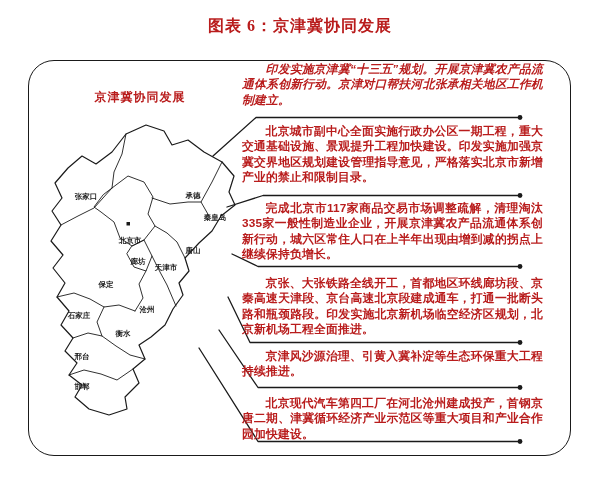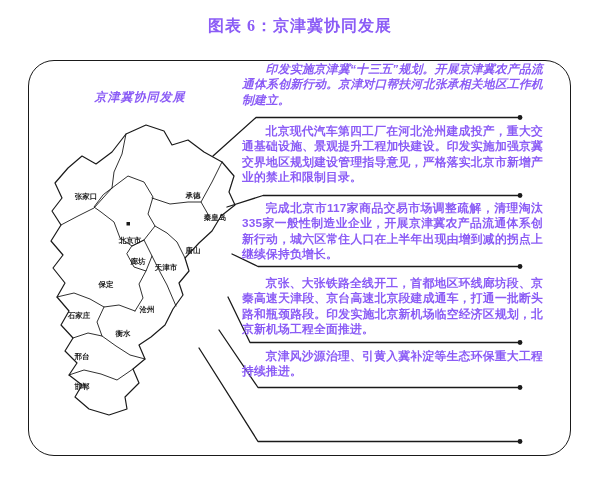--- a/index.html
+++ b/index.html
@@ -1,23 +1,23 @@
 <!DOCTYPE html>
 <html><head>
 <meta charset="utf-8">
 <style>
   html,body{margin:0;padding:0;background:#ffffff;}
   .page{position:relative;width:600px;height:479px;background:#ffffff;overflow:hidden;
-        font-family:"Liberation Sans",sans-serif;color:#8b5cf6;}
+        font-family:"Liberation Sans",sans-serif;color:#b91c1c;}
   .fig-title{position:absolute;top:16px;left:0;width:600px;text-align:center;
         font-family:"Liberation Serif",serif;font-size:16px;font-weight:bold;letter-spacing:1px;}
   .frame{position:absolute;left:28px;top:60px;width:541px;height:394px;
         border:1.5px solid #1a1a1a;border-radius:26px;background:#ffffff;}
   .map-title{position:absolute;left:70px;top:89px;width:140px;text-align:center;
-        font-size:12px;font-weight:bold;letter-spacing:1px;font-style:italic;}
+        font-size:12px;font-weight:bold;letter-spacing:1px;}
   .map-svg{position:absolute;left:38px;top:112px;width:200px;height:310px;}
   .connectors{position:absolute;left:0;top:0;width:600px;height:479px;pointer-events:none;}
   .callout{position:absolute;left:242px;width:301px;font-size:11.8px;line-height:15.4px;
         font-weight:bold;text-align:justify;text-indent:2em;letter-spacing:0.2px;}
   .c1{top:62px;font-style:italic;} .c2{top:124px;} .c3{top:201px;} .c4{top:276px;} .c5{top:349px;} .c6{top:396px;}
   .map-label{font-size:7.5px;font-weight:600;fill:#1a1a1a;}
 </style>
 </head>
 <body>
 
@@ -71,18 +71,19 @@
     <circle cx="520" cy="266.5" r="2.4" fill="#1a1a1a" stroke="none"></circle>
     <polyline points="228,297 250,342.5 520,342.5"></polyline>
     <circle cx="520" cy="342.5" r="2.4" fill="#1a1a1a" stroke="none"></circle>
     <polyline points="219,330 258,387.5 520,387.5"></polyline>
     <circle cx="520" cy="387.5" r="2.4" fill="#1a1a1a" stroke="none"></circle>
     <polyline points="199,348 258,441.5 520,441.5"></polyline>
     <circle cx="520" cy="441.5" r="2.4" fill="#1a1a1a" stroke="none"></circle>
   </svg>
 
   <div class="callout c1">印发实施京津冀“十三五”规划。开展京津冀农产品流通体系创新行动。京津对口帮扶河北张承相关地区工作机制建立。</div>
-  <div class="callout c2">北京现代汽车第四工厂在河北沧州建成投产，重大交通基础设施、景观提升工程加快建设。印发实施加强京冀交界地区规划建设管理指导意见，严格落实北京市新增产业的禁止和限制目录。</div>
+  <div class="callout c2">北京城市副中心全面实施行政办公区一期工程，重大交通基础设施、景观提升工程加快建设。印发实施加强京冀交界地区规划建设管理指导意见，严格落实北京市新增产业的禁止和限制目录。</div>
   <div class="callout c3">完成北京市117家商品交易市场调整疏解，清理淘汰335家一般性制造业企业，开展京津冀农产品流通体系创新行动，城六区常住人口在上半年出现由增到减的拐点上继续保持负增长。</div>
   <div class="callout c5">京津风沙源治理、引黄入冀补淀等生态环保重大工程持续推进。</div>
   <div class="callout c4">京张、大张铁路全线开工，首都地区环线廊坊段、京秦高速天津段、京台高速北京段建成通车，打通一批断头路和瓶颈路段。印发实施北京新机场临空经济区规划，北京新机场工程全面推进。</div>
+  <div class="callout c6">北京现代汽车第四工厂在河北沧州建成投产，首钢京唐二期、津冀循环经济产业示范区等重大项目和产业合作园加快建设。</div>
 
 </div>
 
 </body></html>

